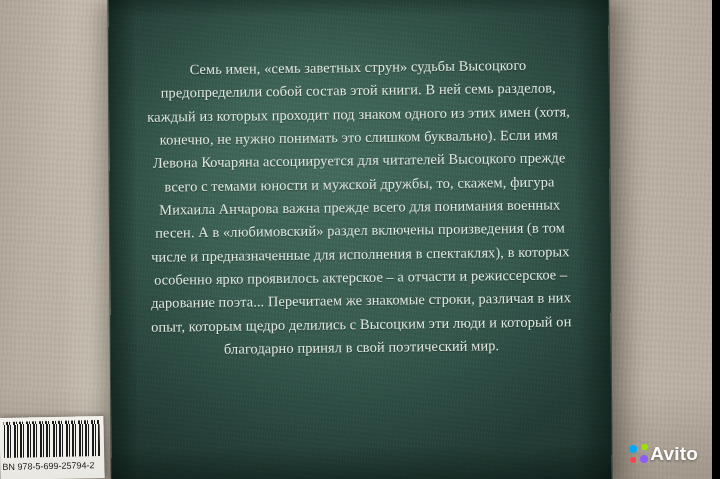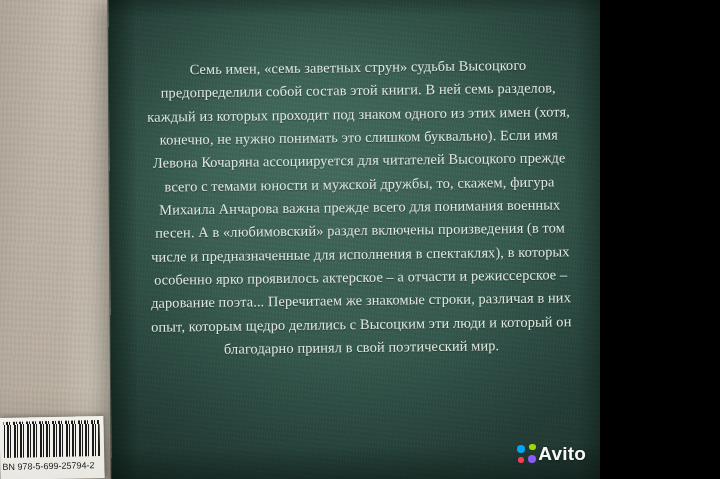--- a/index.html
+++ b/index.html
@@ -2,21 +2,21 @@
 <html><head>
 <meta charset="utf-8">
 <style>
   html, body {
     margin: 0;
     padding: 0;
     background: #000;
   }
   #photo {
     position: relative;
-    width: 600px;
+    width: 712px;
     height: 479px;
     overflow: hidden;
     font-family: "Liberation Serif", serif;
     background: #8b5cf6;
   }
 
   
   .bg-wall {
     position: absolute;
     inset: 0;

